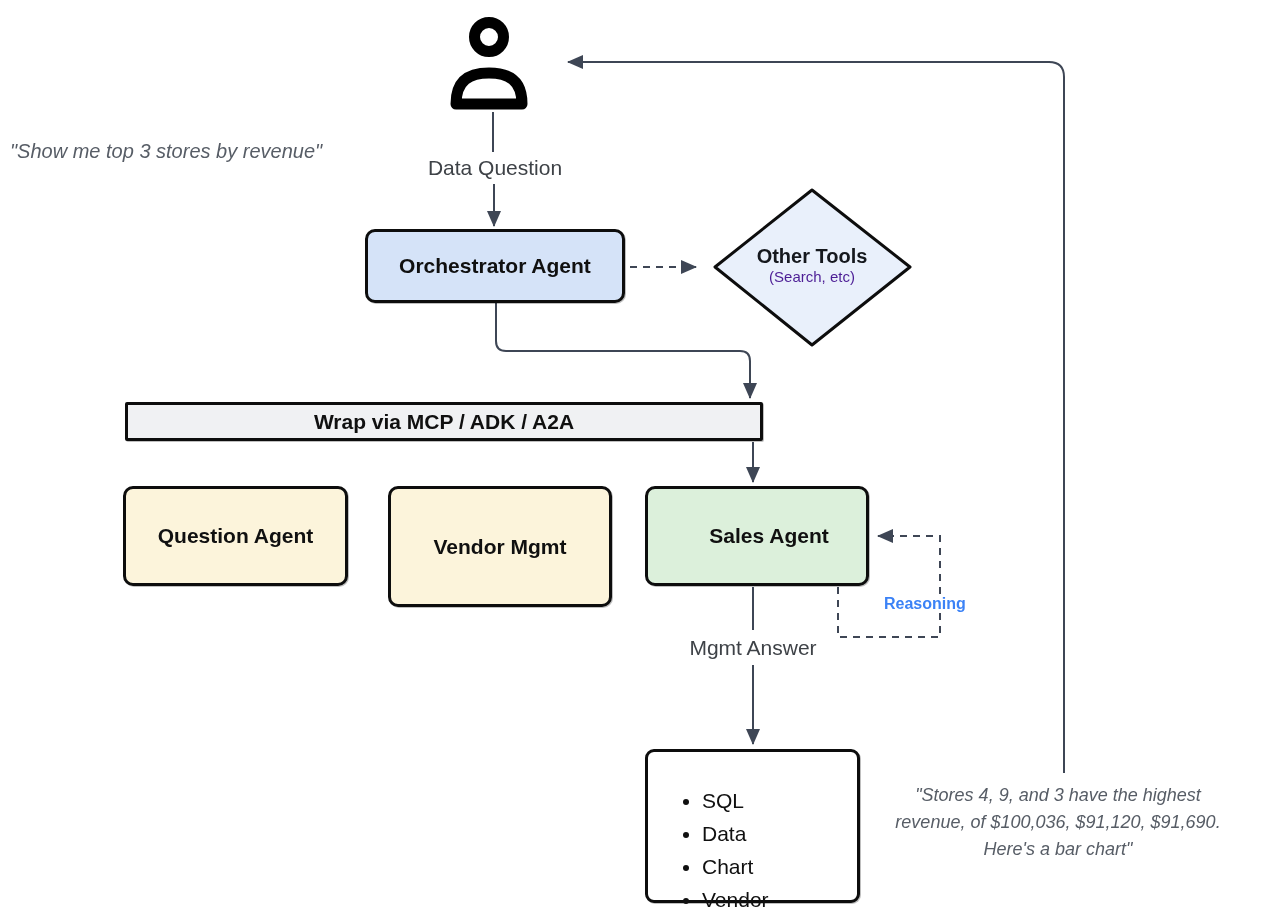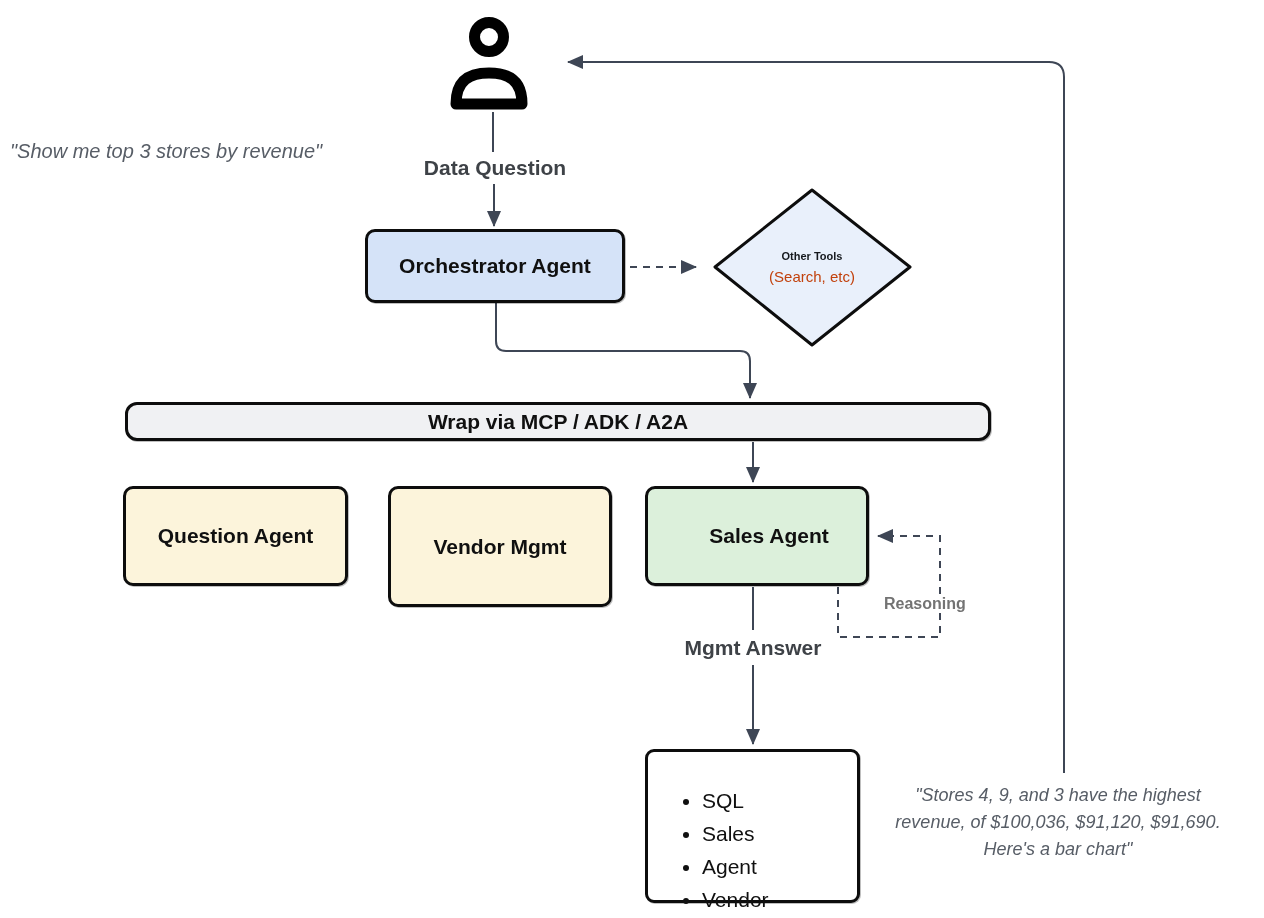--- a/index.html
+++ b/index.html
@@ -14,33 +14,33 @@
     display:flex;align-items:center;justify-content:center;
     font-weight:bold;font-size:21px;color:#101010;text-align:center;
     box-shadow:1px 1px 0 rgba(0,0,0,0.25);
   }
   .blue{background:var(--node-blue,#d5e3f8);}
   .gray{background:var(--bar-gray,#f0f1f3);}
   .yellow{background:var(--node-yellow,#fcf4db);}
   .green{background:var(--node-green,#dcf0db);}
   .white{background:#ffffff;}
   .flow-label{
-    font-weight:bold;font-size:21px;color:var(--label,#3e4247);
+    font-weight:normal;font-size:21px;color:var(--label,#3e4247);
     text-align:center;z-index:3;
   }
   .quote{
     font-style:italic;color:var(--quote,#575d66);z-index:3;
   }
   .diamond-text{
     text-align:center;z-index:3;color:#15181d;
   }
-  .diamond-text .t1{font-weight:bold;font-size:11px;line-height:21px;}
-  .diamond-text .t2{font-size:15px;line-height:20px;color:#c2410c;}
+  .diamond-text .t1{font-weight:bold;font-size:20px;line-height:21px;}
+  .diamond-text .t2{font-size:15px;line-height:20px;color:#4c1d95;}
   .reasoning{
-    font-weight:bold;font-size:16px;color:#737373;background:#ffffff;
+    font-weight:bold;font-size:16px;color:#3b82f6;background:#ffffff;
     padding:0 4px;text-align:center;z-index:3;
   }
   .out-list{
     margin:16px;padding:16px 0 0 38px;list-style:disc;
     font-size:21px;color:#101010;
   }
   .out-list li{line-height:33px;}
 </style>
 </head>
 <body>
@@ -86,43 +86,43 @@
 
   <div class="abs node blue" style="left:365px;top:229px;width:260px;height:74px;">
     <span>Orchestrator Agent</span>
   </div>
 
   <div class="abs diamond-text" style="left:732px;top:246px;width:160px;">
     <div class="t1">Other Tools</div>
     <div class="t2">(Search, etc)</div>
   </div>
 
-  <div class="abs node gray" style="left:125px;top:402px;width:866px;height:39px;border-radius:12px;">
+  <div class="abs node gray" style="left:125px;top:402px;width:638px;height:39px;border-radius:2px;">
     <span>Wrap via MCP / ADK / A2A</span>
   </div>
 
   <div class="abs node yellow" style="left:123px;top:486px;width:225px;height:100px;">
     <span>Question Agent</span>
   </div>
   <div class="abs node yellow" style="left:388px;top:486px;width:224px;height:121px;">
     <span>Vendor Mgmt</span>
   </div>
   <div class="abs node green" style="left:645px;top:486px;width:224px;height:100px;padding-left:24px;">
     <span>Sales Agent</span>
   </div>
 
   <div class="abs reasoning" style="left:880px;top:595px;">Reasoning</div>
 
   <div class="abs flow-label" style="left:657px;top:636px;width:192px;">Mgmt Answer</div>
 
   <div class="abs node white" style="left:645px;top:749px;width:215px;height:154px;align-items:flex-start;justify-content:flex-start;border-radius:9px;">
     <ul class="out-list" style="font-weight:normal;text-align:left;">
       <li>SQL</li>
-      <li>Sales</li>
-      <li>Agent</li>
+      <li>Data</li>
+      <li>Chart</li>
       <li>Vendor</li>
     </ul>
   </div>
 
   <div class="abs quote" style="left:876px;top:782px;width:364px;font-size:18px;line-height:27px;text-align:center;">
     <div>"Stores 4, 9, and 3 have the highest</div>
     <div>revenue, of $100,036, $91,120, $91,690.</div>
     <div>Here's a bar chart"</div>
   </div>
 

